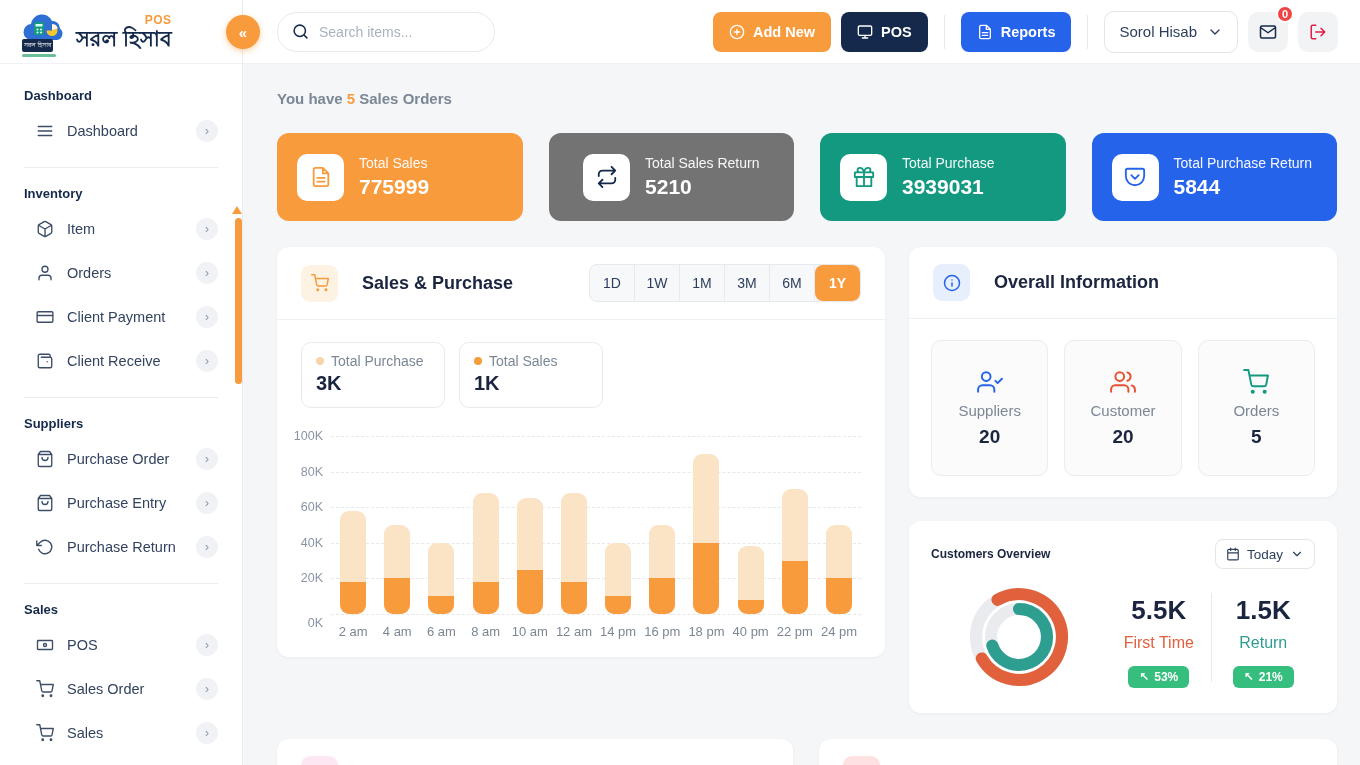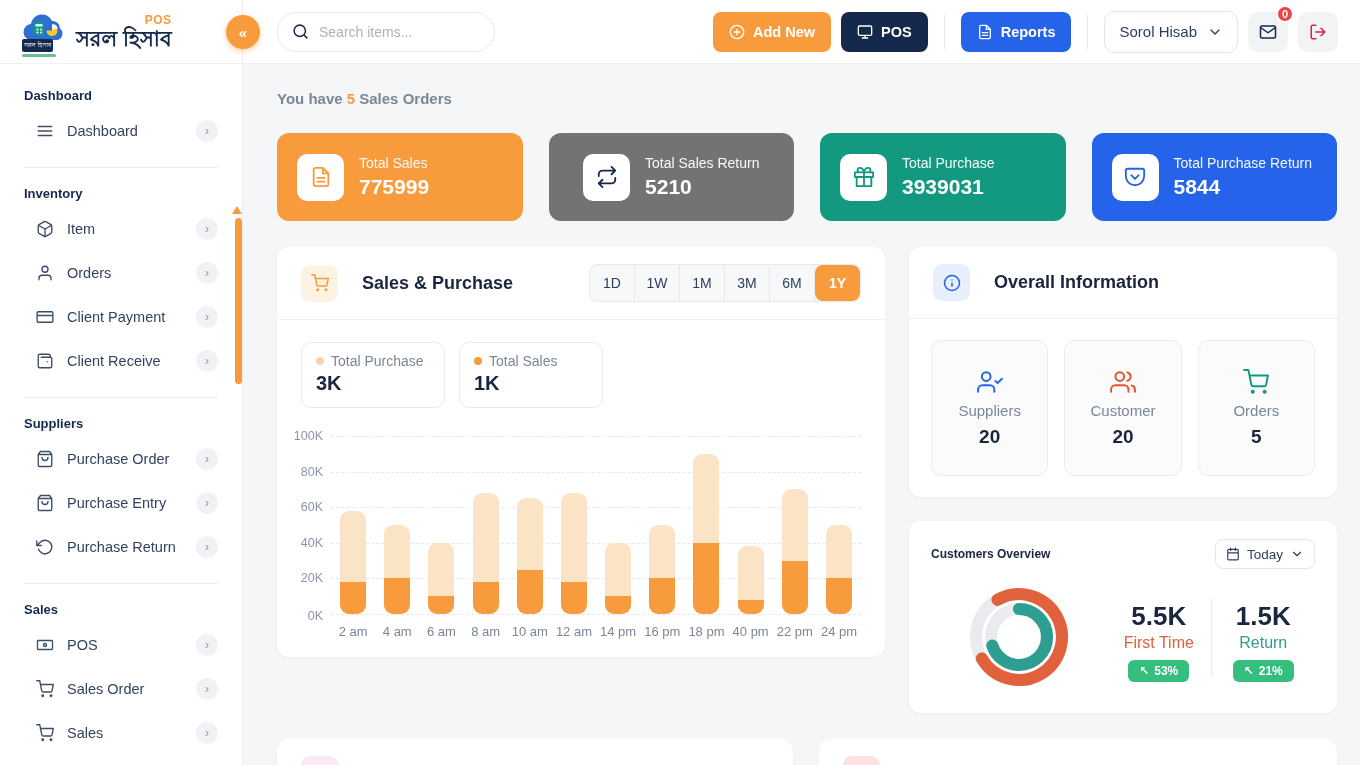--- a/index.html
+++ b/index.html
@@ -101,21 +101,21 @@
   .info-box .info-val { font-size:19px; font-weight:bold; color:#1b2540; }
 
   
   .cust-panel { margin-top:24px; }
   .cust-head { display:flex; align-items:center; justify-content:space-between; padding:18px 22px 6px 22px; }
   .cust-title { font-size:12px; font-weight:bold; }
   .small-drop { display:flex; align-items:center; gap:7px; background:#fff; border:1px solid #e2e5ea; border-radius:8px; height:30px; padding:0 10px; font-size:13.5px; color:#2c3e5d; cursor:pointer; font-family:inherit; }
   .cust-body { display:flex; align-items:center; padding:6px 22px 20px 22px; }
   .donut-wrap { width:176px; display:flex; justify-content:center; }
   .cust-stats { flex:1; display:flex; align-items:stretch; }
-  .cust-col { flex:1; display:flex; flex-direction:column; align-items:center; gap:2px; padding-top:8px; }
+  .cust-col { flex:1; display:flex; flex-direction:column; align-items:center; gap:8px; padding-top:8px; }
   .cust-big { font-size:26px; font-weight:bold; color:#1b2540; }
   .cust-sub-first { font-size:16px; color:#E0613C; }
   .cust-sub-return { font-size:16px; color:#2E9E90; }
   .pill { margin-top:6px; background:#35BE7D; color:#fff; font-size:12px; font-weight:bold; border-radius:6px; padding:4px 11px; display:flex; align-items:center; gap:5px; }
   .cust-vsep { width:1px; background:#e7e9ee; margin:6px 0; }
 
   
   .grid-bottom { display:grid; grid-template-columns:516px 1fr; gap:26px; }
   .bottom-card { height:120px; }
 </style>
@@ -416,21 +416,21 @@
               <div class="legend-top">
                 <span class="legend-dot" style="background:#F79B3D"></span>
                 <span>Total Sales</span>
               </div>
               <div class="legend-val">1K</div>
             </div>
           </div>
         <div class="chart-wrap">
           <div class="chart">
             <div class="y-axis" id="y-axis">
-                <span class="y-tick" style="top: 180px;">0K</span>
+                <span class="y-tick" style="top: 187px;">0K</span>
                 <span class="y-tick" style="top: 142.4px;">20K</span>
                 <span class="y-tick" style="top: 106.8px;">40K</span>
                 <span class="y-tick" style="top: 71.2px;">60K</span>
                 <span class="y-tick" style="top: 35.6px;">80K</span>
                 <span class="y-tick" style="top: 0px;">100K</span>
               </div>
             <div class="plot" id="plot">
                 <div class="gridline" style="top: 178px;"></div>
                 <div class="gridline" style="top: 142.4px;"></div>
                 <div class="gridline" style="top: 106.8px;"></div>

